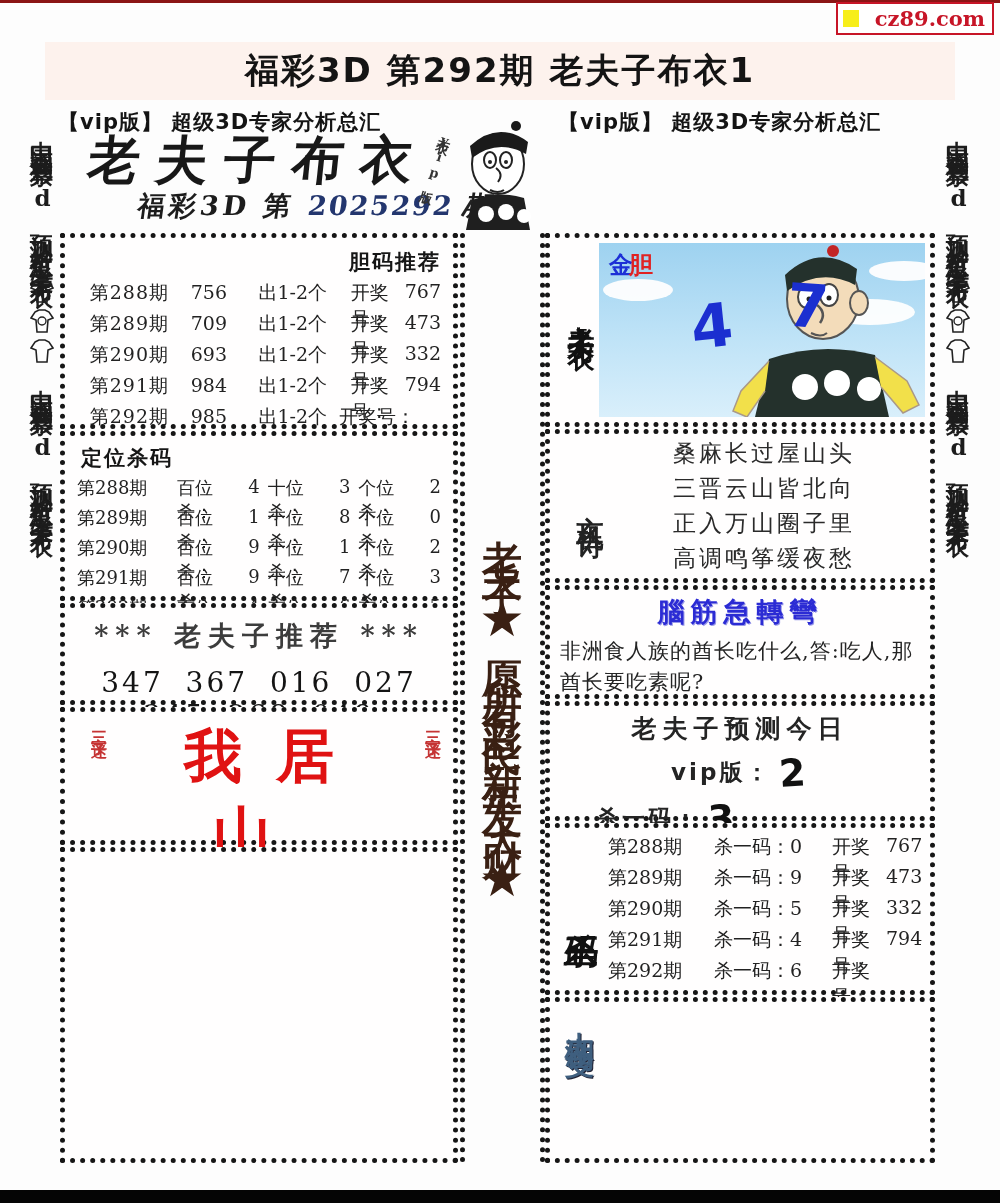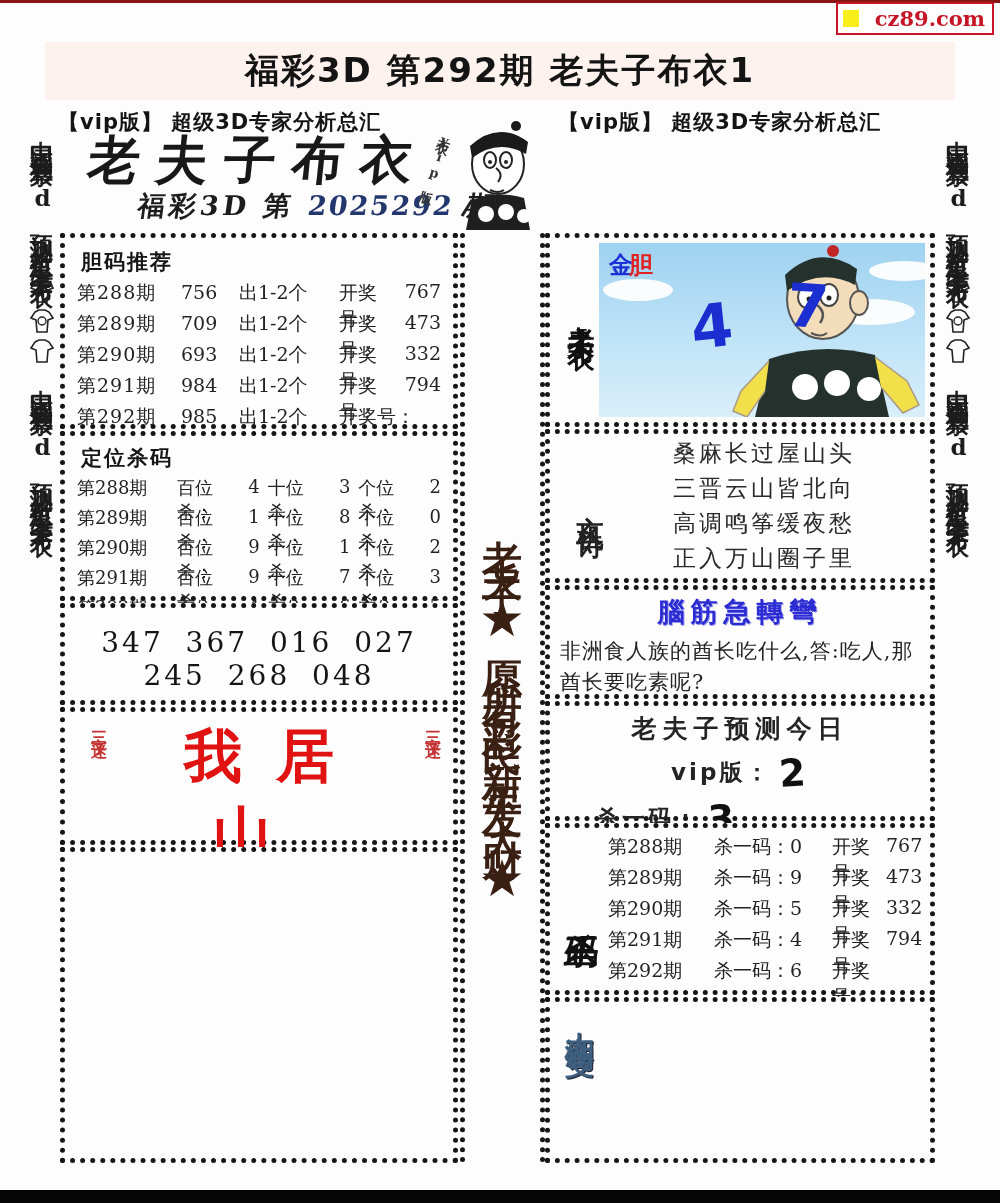--- a/index.html
+++ b/index.html
@@ -49,21 +49,21 @@
   .railL { left:22px; } .railR { left:938px; }
   .siderail .vt {
     writing-mode:vertical-rl; text-orientation:upright; font-size:23px; font-weight:bold;
     color:#1c1c1c; letter-spacing:5px; line-height:40px; flex:none;
   }
   .iconstack { display:flex; flex-direction:column; gap:6px; padding:8px 0; flex:none; }
 
   .dotbox { position:absolute; border:5px dotted #161616; background:#fffefe; }
 
   
-  .boxA { top:233px; left:60px; width:398px; height:196px; padding:8px 12px; }
+  .boxA { top:233px; left:60px; width:398px; height:196px; padding:8px 12px;text-align:right; }
   .boxB { top:431px; left:60px; width:398px; height:170px; padding:6px 12px; }
   .boxC { top:603px; left:60px; width:398px; height:102px; padding:6px 8px; }
   .boxD { top:707px; left:60px; width:398px; height:138px; padding:6px 10px; display:flex; align-items:flex-start; }
   .boxE { top:847px; left:60px; width:398px; height:316px; }
 
   .secTitle { font-family:"DejaVu Sans", sans-serif; font-weight:bold; font-size:21px; color:#161616; margin:2px 0 4px 4px; letter-spacing:2px; }
   .row { display:flex; align-items:baseline; gap:12px; font-size:19px; color:#222; height:31px; }
   .row .iss { width:92px; flex:none; letter-spacing:1px; }
   .row .code { width:46px; flex:none; }
   .row .note { width:88px; flex:none; }
@@ -325,20 +325,21 @@
           <span>6</span>
         </span>
       <span class="kgroup">
           <span>个位杀：</span>
           <span>5</span>
         </span>
     </div>
   </div>
 
   <div class="dotbox boxC">
+    <div class="tuiTitle">*** 老夫子推荐 ***</div>
     <div class="tuiNums">347  367  016  027  245  268  048</div>
   </div>
 
   <div class="dotbox boxD">
     <span class="sanziSide vtext">三字迷</span>
     <span class="sanziAns">我居山</span>
     <span class="sanziSide vtext">三字迷</span>
   </div>
 
   <div class="dotbox boxE"></div>
@@ -375,22 +376,22 @@
       <span class="handnum n4">4</span>
       <span class="handnum n7">7</span>
     </div>
   </div>
 
   <div class="dotbox boxR2">
     <span class="xjLabel vtext">玄机诗</span>
     <div class="poem">
       <div>桑麻长过屋山头</div>
       <div>三晋云山皆北向</div>
+      <div>正入万山圈子里</div>
       <div>高调鸣筝缓夜愁</div>
-      <div>正入万山圈子里</div>
     </div>
   </div>
 
   <div class="dotbox boxR3">
     <div class="njTitle">腦筋急轉彎</div>
     <div class="njText">非洲食人族的酋长吃什么,答:吃人,那酋长要吃素呢?</div>
   </div>
 
   <div class="dotbox boxR4">
     <div class="ycTitle">老夫子预测今日</div>

